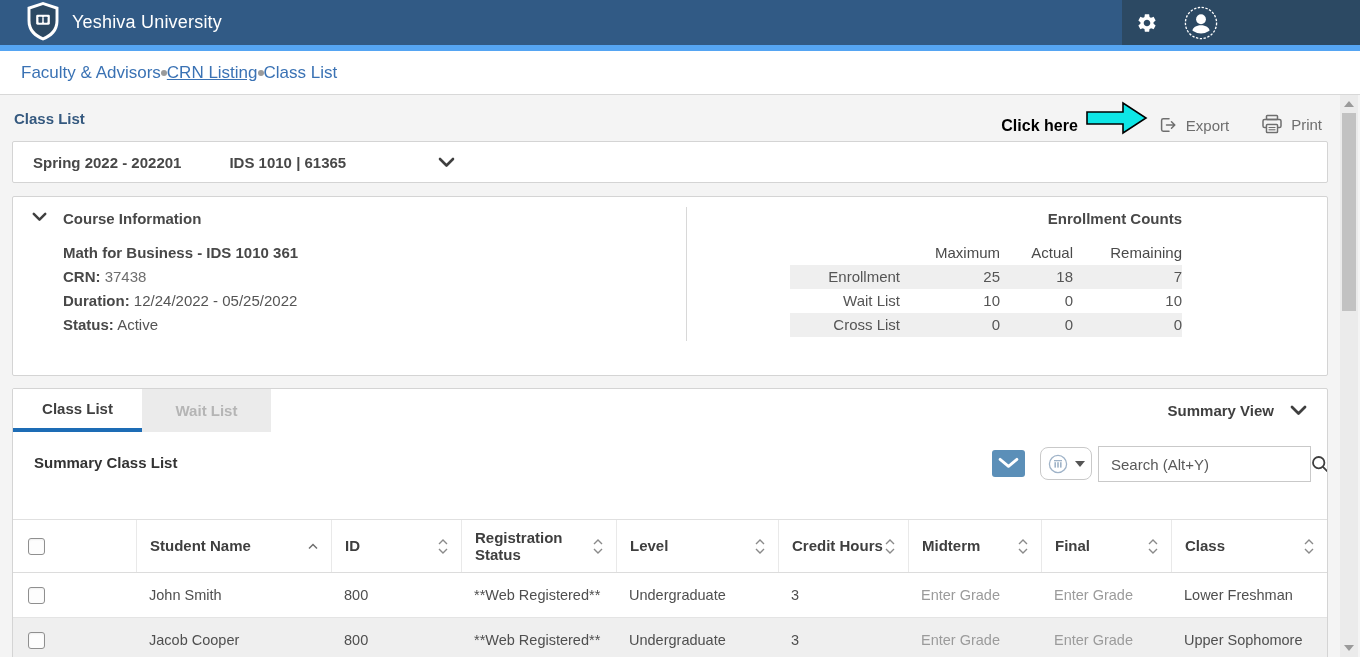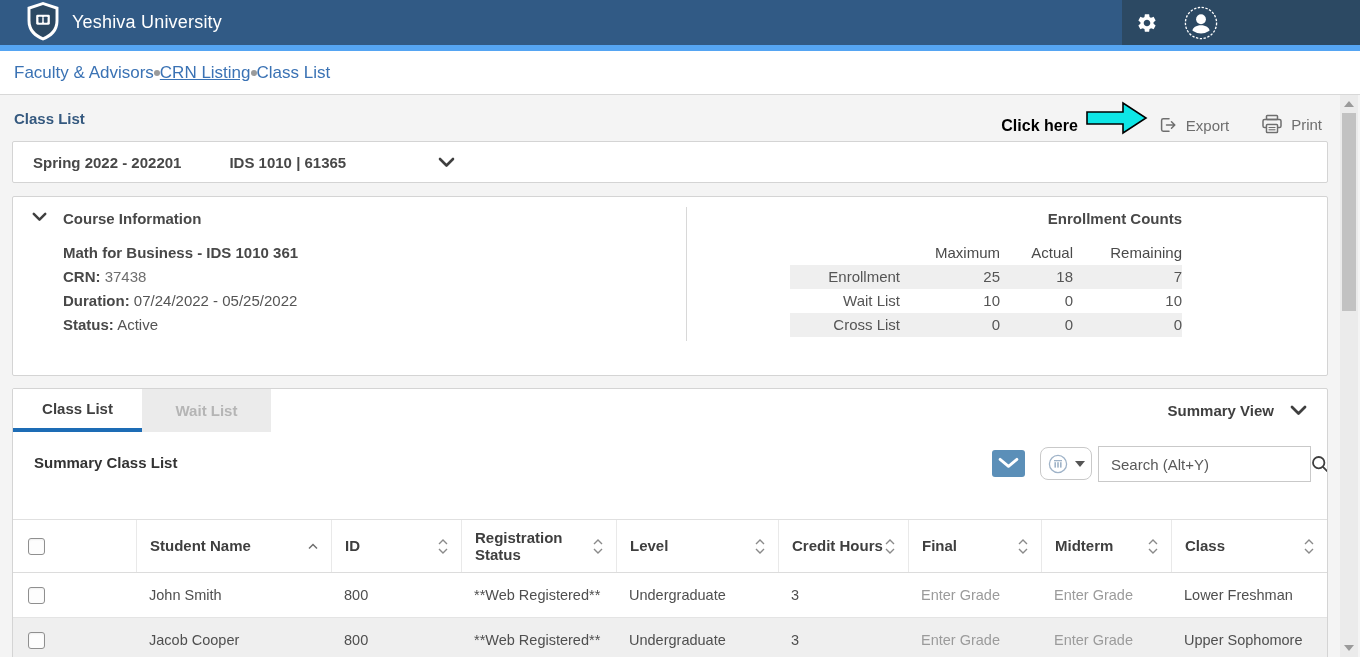--- a/index.html
+++ b/index.html
@@ -23,21 +23,21 @@
     height:45px; width:238px; background:#2c4963; display:flex; align-items:center;
     gap:26px; padding-left:14px;
   }
   .nav-icon { display:inline-flex; align-items:center; justify-content:center; cursor:pointer; }
 
   .accent-strip { height:6px; background:#55a5f3; }
 
   
   .breadcrumb {
     height:44px; background:#ffffff; display:flex; align-items:center;
-    padding-left:14px; border-bottom:1px solid #d8d8d8; font-size:17px;
+    padding-left:21px; border-bottom:1px solid #d8d8d8; font-size:17px;
   }
   .breadcrumb a { color:#3a72b4; }
   .breadcrumb a.underlined { text-decoration:underline; }
   .crumb-dot { width:6px; height:6px; border-radius:50%; background:#9b9b9b; display:inline-block; }
 
   
   .page { padding:0 32px 0 12px; position:relative; }
   .page-header {
     height:46px; display:flex; align-items:center; justify-content:space-between;
     padding:0 6px 0 2px;
@@ -249,21 +249,21 @@
     <span class="course-info-title">Course Information</span>
 
     <div class="course-info-body">
       <div class="course-name">Math for Business - IDS 1010 361</div>
       <div>
         <span class="info-label">CRN:</span>
         <span class="info-value">37438</span>
       </div>
       <div>
         <span class="info-label">Duration:</span>
-        <span style="color:#555;">07/24/2022 - 05/25/2022</span>
+        <span style="color:#555;">12/24/2022 - 05/25/2022</span>
       </div>
       <div>
         <span class="info-label">Status:</span>
         <span style="color:#555;">Active</span>
       </div>
     </div>
 
     <div class="v-divider"></div>
 
     <div class="enroll-section">
@@ -391,32 +391,32 @@
           <span class="sorter">
             <svg width="10" height="6" viewBox="0 0 10 6">
                 <path d="M1 5 L5 1 L9 5" fill="none" stroke="#8a8a8a" stroke-width="1.4"></path>
               </svg>
             <svg width="10" height="6" viewBox="0 0 10 6">
                 <path d="M1 1 L5 5 L9 1" fill="none" stroke="#8a8a8a" stroke-width="1.4"></path>
               </svg>
           </span>
         </div>
         <div class="th">
+          <span>Midterm</span>
+          <span class="sorter">
+            <svg width="10" height="6" viewBox="0 0 10 6">
+                <path d="M1 5 L5 1 L9 5" fill="none" stroke="#8a8a8a" stroke-width="1.4"></path>
+              </svg>
+            <svg width="10" height="6" viewBox="0 0 10 6">
+                <path d="M1 1 L5 5 L9 1" fill="none" stroke="#8a8a8a" stroke-width="1.4"></path>
+              </svg>
+          </span>
+        </div>
+        <div class="th">
           <span>Final</span>
-          <span class="sorter">
-            <svg width="10" height="6" viewBox="0 0 10 6">
-                <path d="M1 5 L5 1 L9 5" fill="none" stroke="#8a8a8a" stroke-width="1.4"></path>
-              </svg>
-            <svg width="10" height="6" viewBox="0 0 10 6">
-                <path d="M1 1 L5 5 L9 1" fill="none" stroke="#8a8a8a" stroke-width="1.4"></path>
-              </svg>
-          </span>
-        </div>
-        <div class="th">
-          <span>Midterm</span>
           <span class="sorter">
             <svg width="10" height="6" viewBox="0 0 10 6">
                 <path d="M1 5 L5 1 L9 5" fill="none" stroke="#8a8a8a" stroke-width="1.4"></path>
               </svg>
             <svg width="10" height="6" viewBox="0 0 10 6">
                 <path d="M1 1 L5 5 L9 1" fill="none" stroke="#8a8a8a" stroke-width="1.4"></path>
               </svg>
           </span>
         </div>
         <div class="th">

